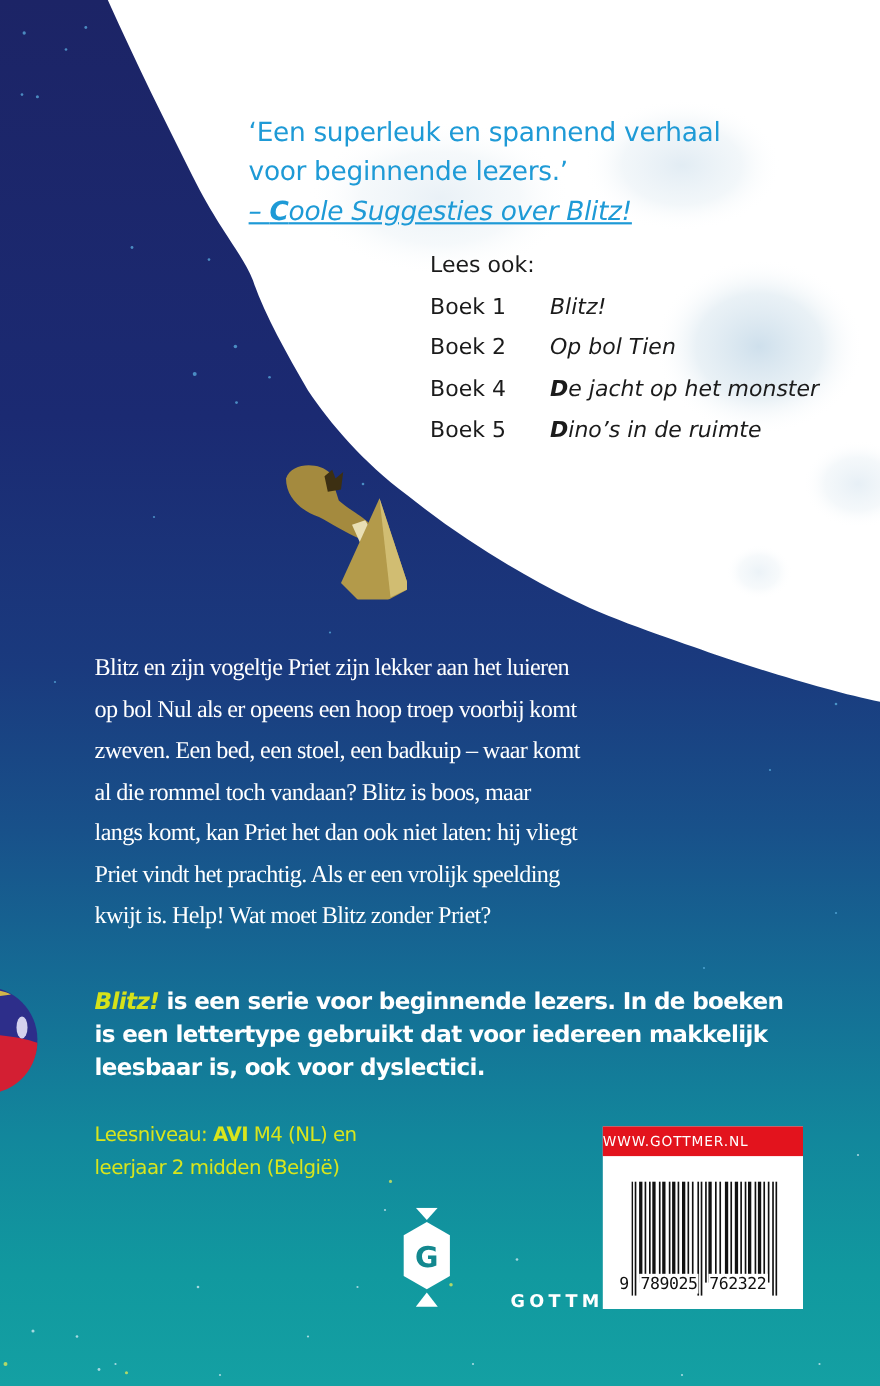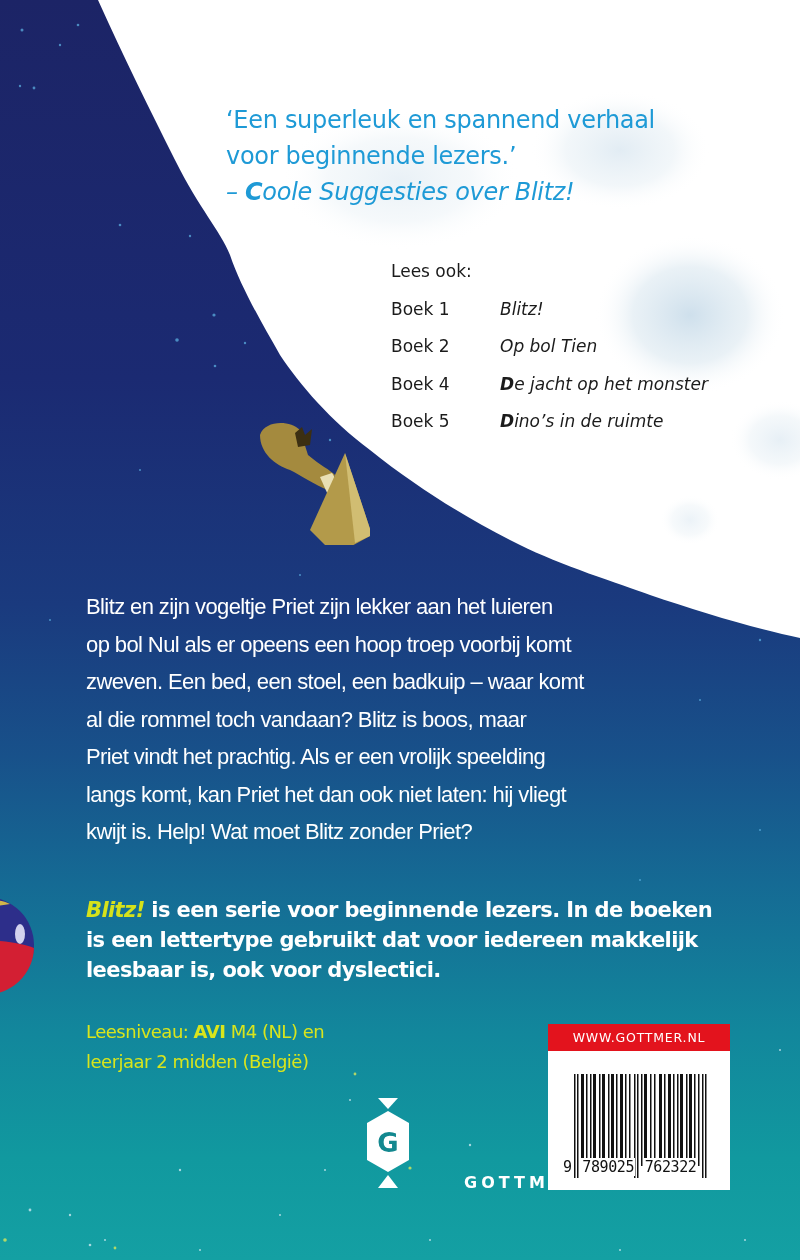--- a/index.html
+++ b/index.html
@@ -9,33 +9,33 @@
       background: linear-gradient(180deg, #1c2466 0%, #1b2a72 30%, #1a3a7e 48%, #18518a 60%, #156a94 70%, #12879c 82%, #11999f 92%, #14a0a3 100%);
       padding-left: 23px;
     }
     .stars { position:absolute; inset:0; pointer-events:none; }
     .moon { position:absolute; left:0; top:0; width:800px; height:640px; }
     .quote {
       position:absolute; left:226px; top:102px; color:#1e9ad6;
       font-family:"DejaVu Sans", sans-serif; font-size:24px; line-height:36px;
       letter-spacing:-0.3px;
     }
-    .quote .src { font-style:italic; }
+    .quote .src { font-style:italic;text-decoration:underline; }
     .quote b { font-weight:bold; }
     .reading {
       position:absolute; left:391px; top:222px; color:#1b1b1b;
-      font-family:"DejaVu Sans", sans-serif; font-size:17px; line-height:37.5px;margin-top:31px;
+      font-family:"DejaVu Sans", sans-serif; font-size:20px; line-height:37.5px;
     }
     .reading .row { display:flex; white-space:nowrap; }
     .reading .num { width:109px; }
     .reading .ttl { font-style:italic; }
     .reading .ttl b { font-weight:bold; }
     .blurb {
       position:absolute; left:86px; top:588px; width:640px; color:#ffffff;
-      font-family:Liberation Sans, sans-serif; font-size:22px; line-height:37.5px;
+      font-family:Liberation Serif, serif; font-size:22px; line-height:37.5px;
       letter-spacing:-0.6px; white-space:nowrap;
     }
     .series {
       position:absolute; left:86px; top:895px; width:640px; color:#ffffff;
       font-family:"DejaVu Sans", sans-serif; font-size:21px; line-height:30px;
       letter-spacing:-0.6px; white-space:nowrap;font-weight:bold;
     }
     .series .hl { color:#d6e21a; font-style:italic; }
     .level {
       position:absolute; left:86px; top:1017px; color:#d9e51c;
@@ -48,21 +48,21 @@
       position:absolute; left:420px; top:1173px; color:#ffffff;
       font-family:"DejaVu Sans", sans-serif; font-weight:bold; font-size:16px;
       letter-spacing:4px;
       margin-left:44px;
     }
     .barcode-box {
       position:absolute; left:548px; top:1024px; width:182px; height:166px;
       background:#ffffff;
     }
     .barcode-head {
-      height:27px; background:#e3131d; color:#ffffff; text-align:center;
+      height:27px; background:#e3131d; color:#ffffff; 
       font-family:"DejaVu Sans", sans-serif; font-size:12.5px; line-height:27px; letter-spacing:0.8px;
     }
     .bars { position:absolute; left:26px; top:50px; width:134px; height:104px; }
     .isbn {
       position:absolute; left:14px; top:134px; width:160px; color:#111;
       font-family:"DejaVu Sans Mono", monospace; font-size:15px; letter-spacing:-0.4px;
       background:transparent;
     }
     .isbn span { background:#fff; padding:0 1px; }
     .ornament { position:absolute; left:250px; top:415px; width:120px; height:130px; }
@@ -176,22 +176,22 @@
       <span class="num">Boek 5</span>
       <span class="ttl"><b>D</b><span>ino’s in de ruimte</span></span>
     </div>
   </div>
 
   <div class="blurb">
     <div>Blitz en zijn vogeltje Priet zijn lekker aan het luieren</div>
     <div>op bol Nul als er opeens een hoop troep voorbij komt</div>
     <div>zweven. Een bed, een stoel, een badkuip – waar komt</div>
     <div>al die rommel toch vandaan? Blitz  is boos, maar</div>
+    <div>langs komt, kan Priet het dan ook niet laten: hij vliegt</div>
     <div>Priet vindt het prachtig. Als er een vrolijk speelding</div>
-    <div>langs komt, kan Priet het dan ook niet laten: hij vliegt</div>
     <div>kwijt is. Help! Wat moet Blitz  zonder Priet?</div>
   </div>
 
   <div class="series">
     <div><span class="hl">Blitz!</span><span> is een serie voor beginnende lezers. In de boeken</span></div>
     <div>is een lettertype gebruikt dat voor iedereen makkelijk</div>
     <div>leesbaar is, ook voor dyslectici.</div>
   </div>
 
   <div class="level">

